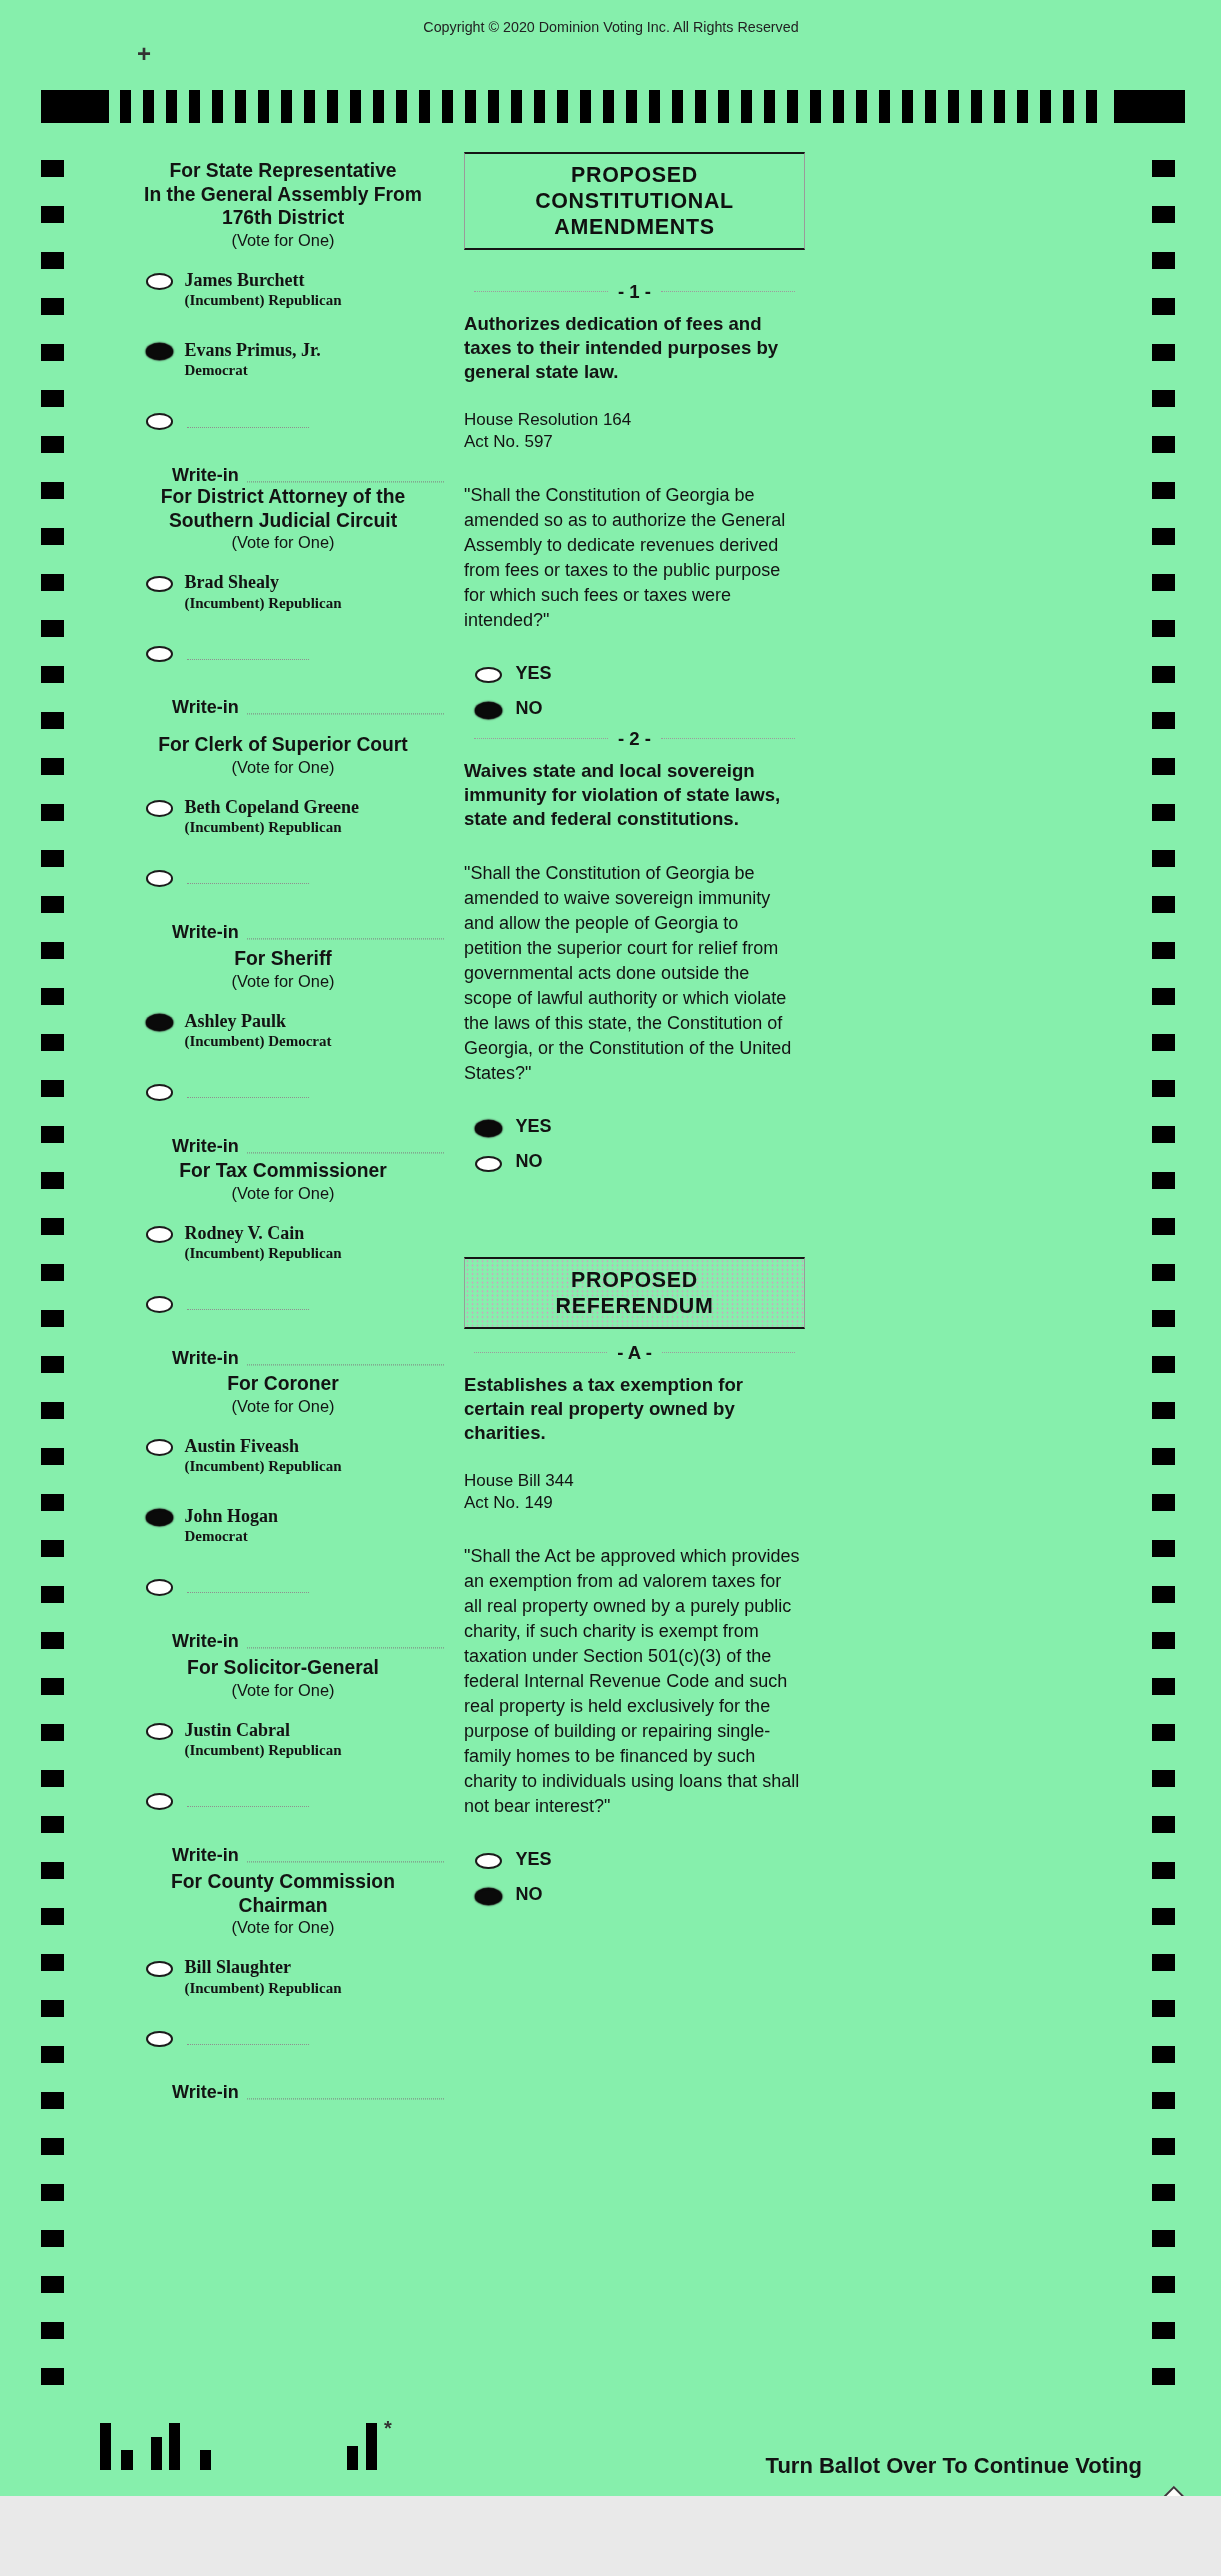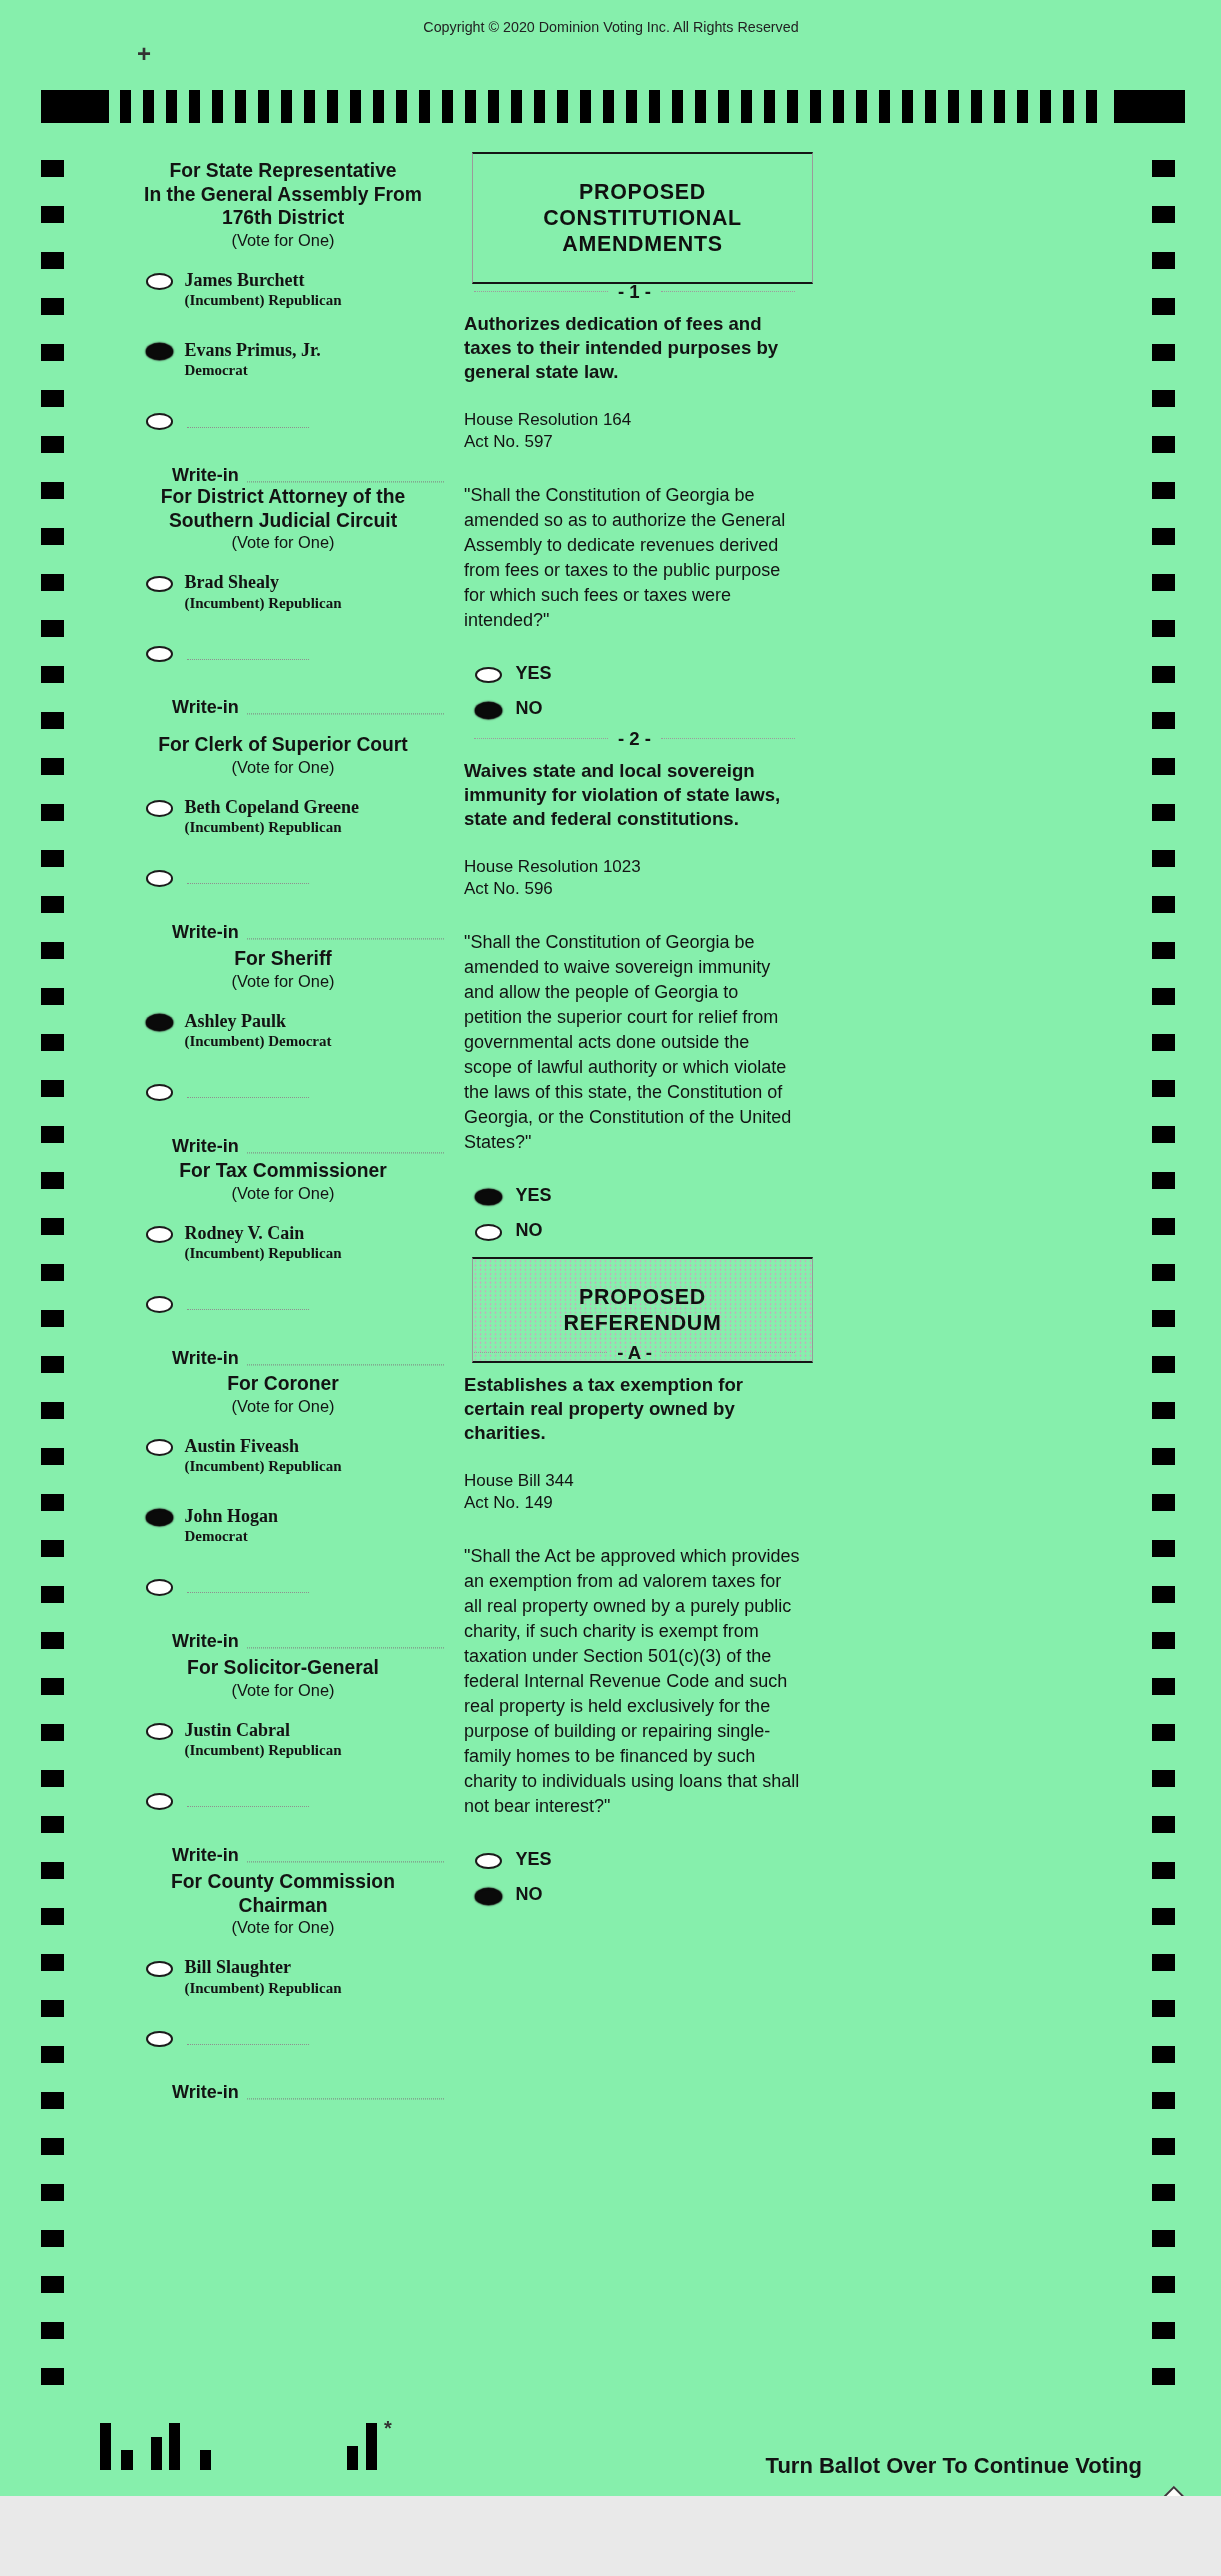--- a/index.html
+++ b/index.html
@@ -37,23 +37,23 @@
   .cand-name { font-size:18px; font-weight:bold; line-height:21.4px; }
   .cand-detail { font-size:15px; font-weight:bold; line-height:18.6px; }
   .writein-row { display:flex; align-items:flex-end; margin-top:30px; padding-left:24px; }
   .writein-rule { width:122px; border-bottom:1.4px dotted #8f8f8f; margin-left:14.3px; margin-bottom:2.1px; }
   .writein-label-row { display:flex; align-items:flex-end; margin-top:35px; padding-left:50px; }
   .writein-label { font-size:18px; font-weight:bold; }
   .dotline { flex:1; border-bottom:1.4px dotted #7d7d7d; margin-left:8.6px; transform:translateY(-3.6px); }
 
   
   .col-right { position:absolute; left:464px; top:0; width:341px; }
-  .hdr-box { position:absolute; left:8px; width:100%; border-top:2.9px solid #151515; border-bottom:2.9px solid #151515;
+  .hdr-box { position:absolute; left:0; width:100%; border-top:2.9px solid #151515; border-bottom:2.9px solid #151515;
     border-left:0.7px solid #9a9a9a; border-right:0.7px solid #9a9a9a;
-    text-align:center; padding:25px 0; font-weight:bold; font-size:21.4px; line-height:26px;
+    text-align:center; padding:8px 0; font-weight:bold; font-size:21.4px; line-height:26px;
     white-space:pre-line; letter-spacing:0.7px; color:#101010; }
   .hdr-box.noisy { background-image:radial-gradient(circle,#b9b9b9 0.9px, rgba(0,0,0,0) 1.2px); background-size:5px 4.3px; }
   .measure { position:absolute; left:0; width:100%; }
   .measure-num { display:flex; align-items:center; font-weight:bold; font-size:18.6px; line-height:21.4px; }
   .measure-num::before, .measure-num::after { content:""; flex:1; border-top:1.4px dotted #9c9c9c; margin:0 10px; }
   .measure-summary { margin-top:10px; font-weight:bold; font-size:18.6px; line-height:23.6px; max-width:327px; }
   .measure-refs { margin-top:26px; font-size:17px; line-height:21.4px; white-space:pre-line; }
   .measure-question { margin-top:31px; font-size:18px; line-height:25px; max-width:337px; }
   .choice { display:flex; align-items:center; margin-top:14.3px; padding-left:11.4px; }
   .choice.first { margin-top:30px; }
@@ -286,22 +286,20 @@
         <span class="oval filled"></span>
         <span class="choice-label">NO</span>
       </div>
     </section>
 
     <section class="measure" style="top:728px">
       <div class="measure-num">
           <span>- 2 -</span>
         </div>
       <div class="measure-summary">Waives state and local sovereign immunity for violation of state laws, state and federal constitutions.</div>
-      <div class="measure-refs">House Resolution 1023
-Act No. 596</div>
       <div class="measure-question">"Shall the Constitution of Georgia be amended to waive sovereign immunity and allow the people of Georgia to petition the superior court for relief from governmental acts done outside the scope of lawful authority or which violate the laws of this state, the Constitution of Georgia, or the Constitution of the United States?"</div>
       <div class="choice first">
         <span class="oval filled"></span>
         <span class="choice-label">YES</span>
       </div>
       <div class="choice">
         <span class="oval"></span>
         <span class="choice-label">NO</span>
       </div>
     </section>

